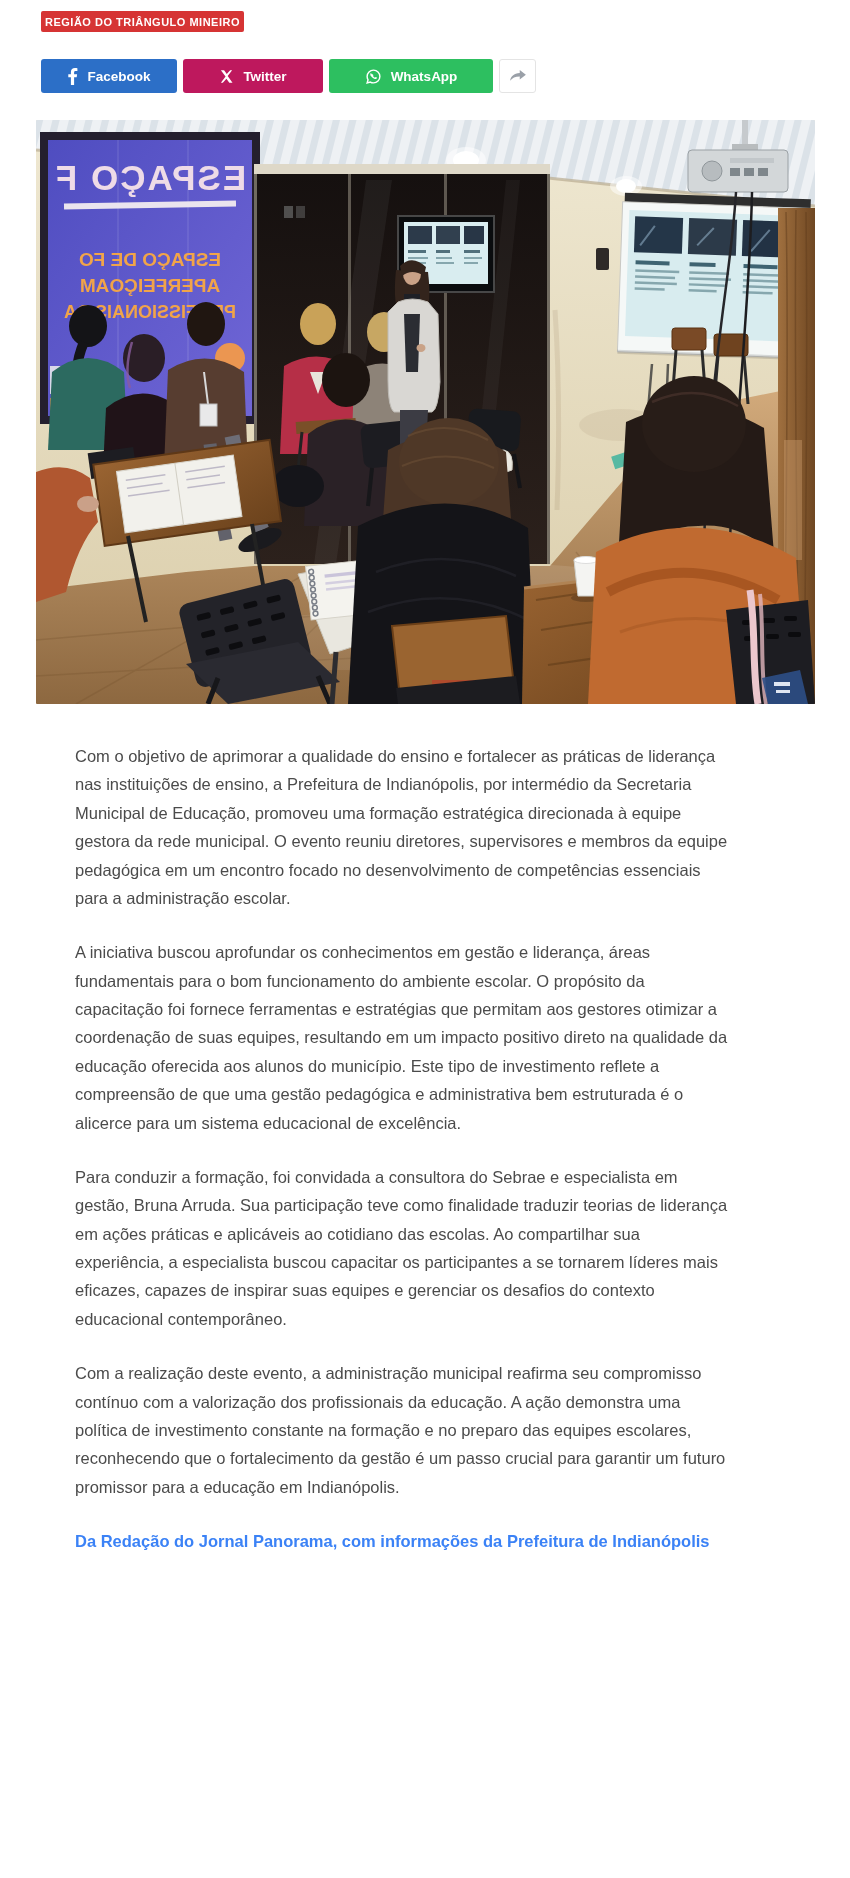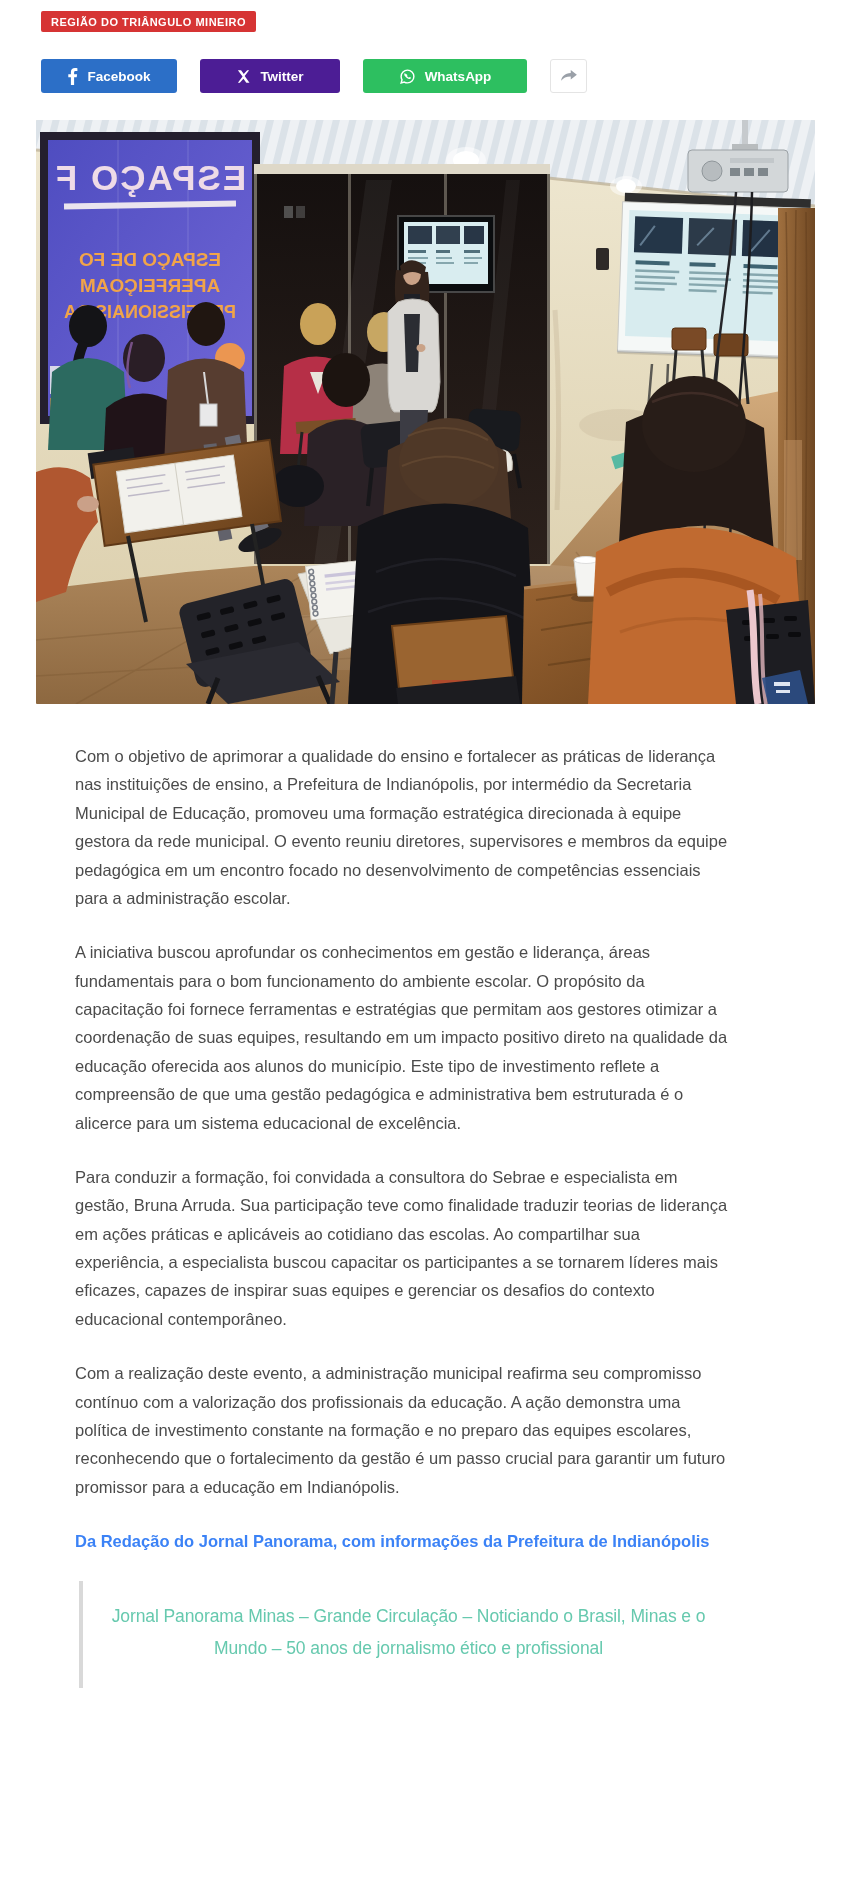--- a/index.html
+++ b/index.html
@@ -1,32 +1,32 @@
 <!DOCTYPE html>
 <html lang="pt"><head>
 <meta charset="utf-8">
 <style>
   * { margin:0; padding:0; box-sizing:border-box; }
   html,body { background:#ffffff; }
   body { font-family:"Liberation Sans", sans-serif; }
   .page { width:850px; height:1878px; margin:0 auto; background:#fff; position:relative; overflow:hidden; }
 
   .tag { display:inline-block; margin:11px 0 0 41px; background:#d63434; color:#fff;
-         font-size:11px; font-weight:700; letter-spacing:.5px; padding:5px 10px 4px;
+         font-size:11px; font-weight:700; letter-spacing:.5px; padding:5px 4px 4px;
          border-radius:2px; text-decoration:none; }
 
   h1.headline { margin:15px 60px 0 40px; max-width:700px; font-size:31px; line-height:1.26;
                 font-weight:700; color:#16181c; letter-spacing:-.4px; }
 
-  .share-row { display:flex; gap:23px; margin:27px 0 0 41px; height:34px; }
+  .share-row { display:flex; gap:6px; margin:27px 0 0 41px; height:34px; }
   .btn { display:flex; align-items:center; justify-content:center; gap:9px; border:none;
          border-radius:3px; color:#fff; font-weight:700; font-size:13.5px; cursor:pointer;
          font-family:"Liberation Sans", sans-serif; }
   .btn.fb { width:136px; background:#2c6fc7; }
-  .btn.tw { width:140px; background:#4c1d95; }
+  .btn.tw { width:140px; background:#be185d; }
   .btn.wa { width:164px; background:#2dbf60; }
   .btn.more { width:37px; background:#fff; border:1px solid #e4e4e4; color:#9aa0a8; }
   .btn svg { display:block; }
 
   figure.photo { margin:27px 35px 0 36px; width:779px; height:584px; }
   figure.photo svg { display:block; width:779px; height:584px; border-radius:1px; }
 
   .body-col { margin:38px 71px 0 75px; width:655px; color:#4b4b4b; font-size:16.5px; line-height:1.72; }
   .body-col p { margin-bottom:26px; }
   .byline { font-weight:700; color:#3b82f6; margin-bottom:8px !important; }
@@ -430,18 +430,15 @@
       </g>
     </svg>
   </figure>
 
   <div class="body-col">
     <p>Com o objetivo de aprimorar a qualidade do ensino e fortalecer as práticas de liderança nas instituições de ensino, a Prefeitura de Indianópolis, por intermédio da Secretaria Municipal de Educação, promoveu uma formação estratégica direcionada à equipe gestora da rede municipal. O evento reuniu diretores, supervisores e membros da equipe pedagógica em um encontro focado no desenvolvimento de competências essenciais para a administração escolar.</p>
     <p>A iniciativa buscou aprofundar os conhecimentos em gestão e liderança, áreas fundamentais para o bom funcionamento do ambiente escolar. O propósito da capacitação foi fornece ferramentas e estratégias que permitam aos gestores otimizar a coordenação de suas equipes, resultando em um impacto positivo direto na qualidade da educação oferecida aos alunos do município. Este tipo de investimento reflete a compreensão de que uma gestão pedagógica e administrativa bem estruturada é o alicerce para um sistema educacional de excelência.</p>
     <p>Para conduzir a formação, foi convidada a consultora do Sebrae e especialista em gestão, Bruna Arruda. Sua participação teve como finalidade traduzir teorias de liderança em ações práticas e aplicáveis ao cotidiano das escolas. Ao compartilhar sua experiência, a especialista buscou capacitar os participantes a se tornarem líderes mais eficazes, capazes de inspirar suas equipes e gerenciar os desafios do contexto educacional contemporâneo.</p>
     <p>Com a realização deste evento, a administração municipal reafirma seu compromisso contínuo com a valorização dos profissionais da educação. A ação demonstra uma política de investimento constante na formação e no preparo das equipes escolares, reconhecendo que o fortalecimento da gestão é um passo crucial para garantir um futuro promissor para a educação em Indianópolis.</p>
     <p class="byline">Da Redação do Jornal Panorama, com informações da Prefeitura de Indianópolis</p>
-    <blockquote class="quote">
-      <p>Jornal Panorama Minas – Grande Circulação – Noticiando o Brasil, Minas e o Mundo – 50 anos de jornalismo ético e profissional</p>
-    </blockquote>
   </div>
 
 </div>
 
 </body></html>

